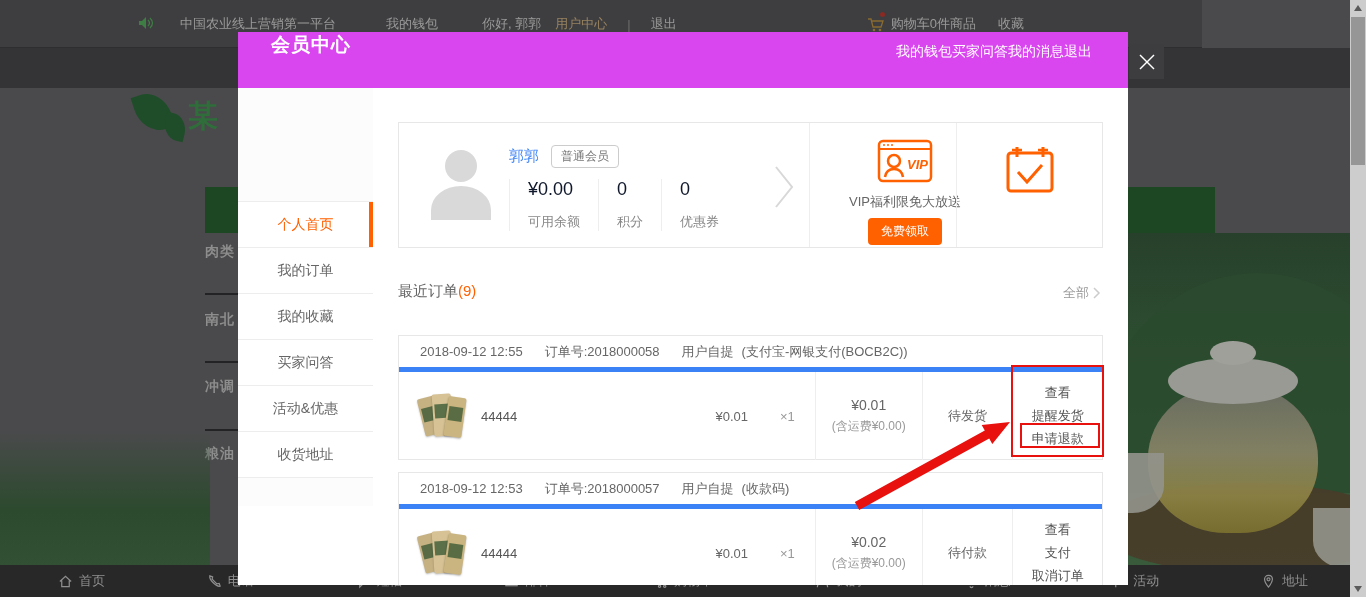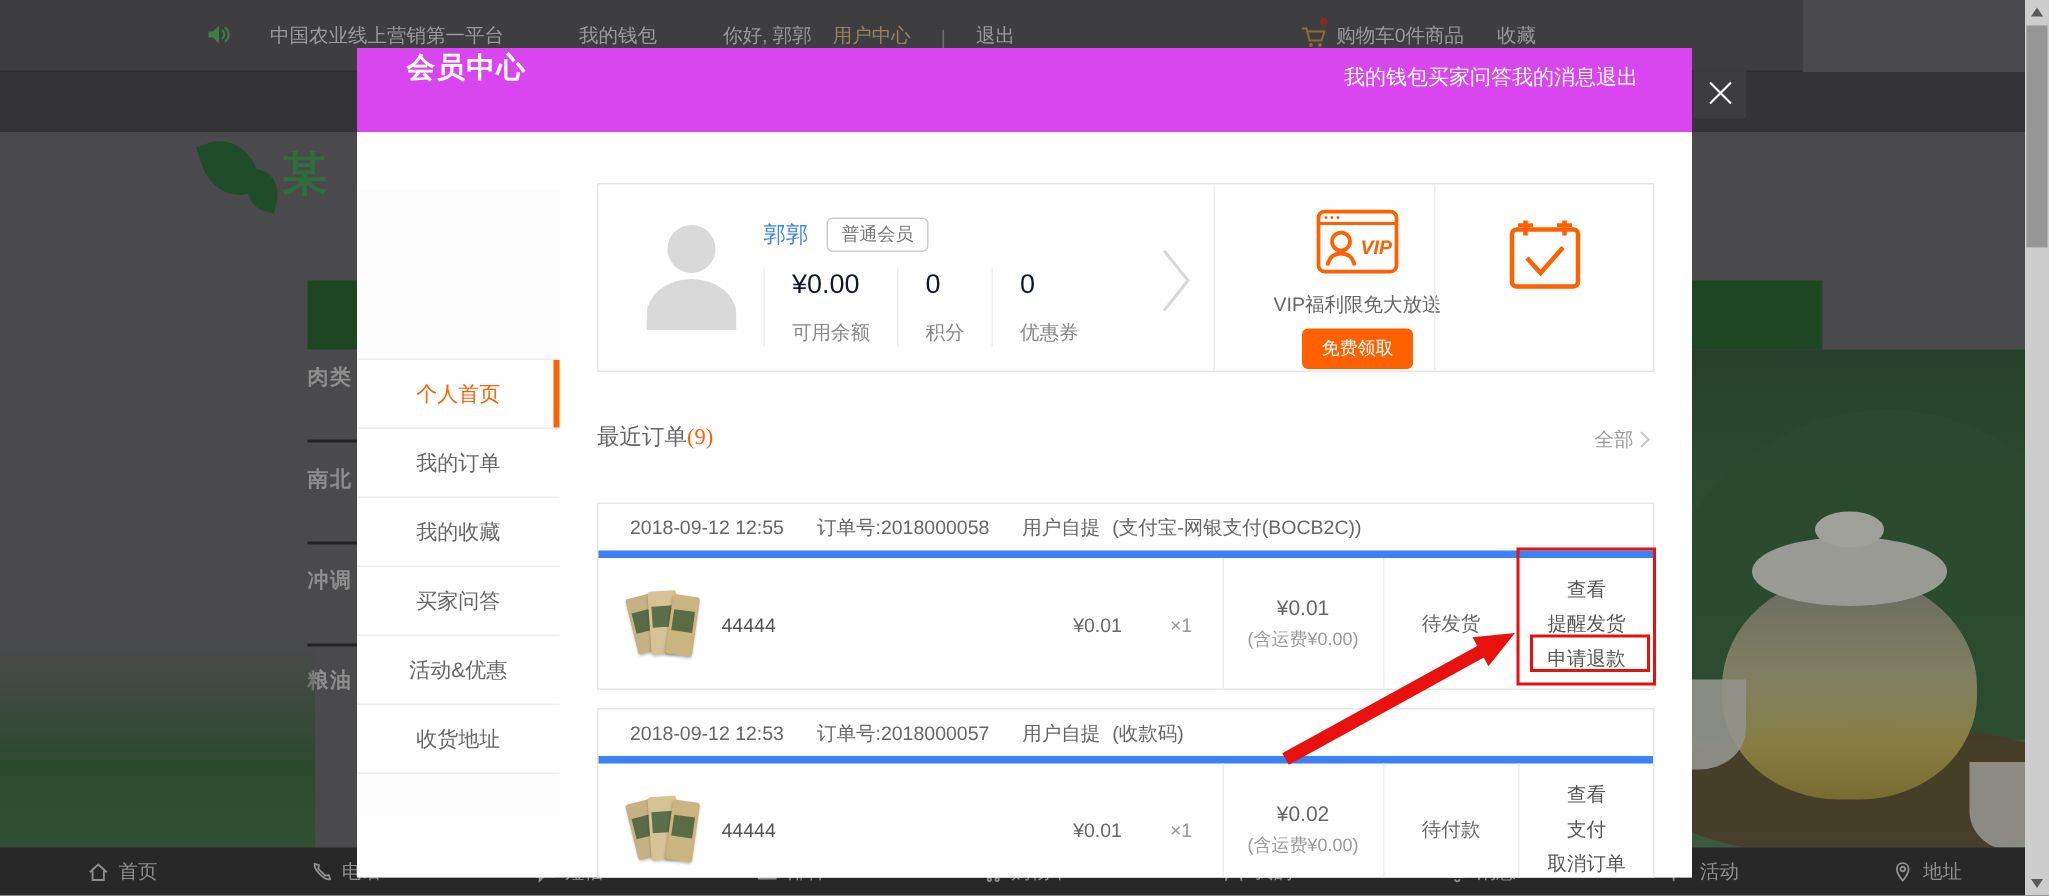--- a/index.html
+++ b/index.html
@@ -34,21 +34,21 @@
 
   
   #modal { position:absolute; left:238px; top:32px; width:890px; height:553px; z-index:20; background:#fff; overflow:hidden; }
   .m-header { position:absolute; left:0; top:0; width:890px; height:56px; background:#d946ef; display:flex; align-items:flex-start; }
   .m-title { color:#fff; font-size:19px; font-weight:bold; margin-left:33px; letter-spacing:1px; }
   .m-nav { position:absolute; right:36px; top:0; height:40px; display:flex; align-items:center; }
   .m-nav a { color:#fff; font-size:14px; text-decoration:none; cursor:pointer; white-space:nowrap; }
   .m-close { position:absolute; left:1129px; top:44px; width:35px; height:35px; background:#3d3d3f; z-index:25; display:flex; align-items:center; justify-content:center; cursor:pointer; }
 
   .m-body { position:absolute; left:0; top:56px; width:890px; height:497px; background:#fff; }
-  .m-side { position:absolute; left:0; top:0; width:135px; height:418px; background:#fcfcfc;margin-top:38px; }
+  .m-side { position:absolute; left:0; top:0; width:135px; height:418px; background:#fcfcfc; }
   .side-list { position:absolute; left:0; top:113px; width:135px; border-top:1px solid #ededed; }
   .side-item { position:relative; height:46px; display:flex; align-items:center; justify-content:center; font-size:14px; color:#666; border-bottom:1px solid #ededed; cursor:pointer; background:#fff; }
   .side-item.active { color:#ff6000; }
   .side-item.active::after { content:""; position:absolute; right:0; top:0; width:4px; height:100%; background:#ff6000; }
 
   .m-main { position:absolute; left:135px; top:0; width:755px; height:497px; }
   .card { position:absolute; left:25px; width:705px; border:1px solid #e7e7e7; background:#fff; }
 
   
   #profileCard { top:34px; height:126px; display:flex; }
@@ -65,21 +65,21 @@
   .stat .v { color:#0f172a; font-size:18px; }
   .stat .l { color:#888; font-size:13px; }
   .p-chev { position:absolute; right:14px; top:40px; }
   .p-vip { width:147px; border-left:1px solid #eee; display:flex; flex-direction:column; align-items:center; padding-top:16px;padding-left:44px; }
   .vip-cap { font-size:13px; color:#666; margin:6px 0 7px; white-space:nowrap; }
   .vip-btn { background:#ff6000; color:#fff; font-size:12px; border:none; border-radius:4px; padding:5px 13px; cursor:pointer; }
   .p-cal { width:146px; border-left:1px solid #eee; display:flex; align-items:flex-start; justify-content:center; padding-top:22px; }
 
   
   .recent-hd { position:absolute; left:25px; top:194px; width:705px; height:24px; }
-  .recent-title { font-size:15px; color:#666;font-family:Liberation Serif, serif; }
+  .recent-title { font-size:15px; color:#666; }
   .recent-count { color:#ff6000; }
   .recent-all { position:absolute; right:2px; top:2px; font-size:13px; color:#999; cursor:pointer; display:flex; align-items:center; gap:4px; }
 
   .order-card { height:125px; }
   #order1 { top:247px; }
   #order2 { top:384px; }
   .o-head { height:36px; border-bottom:5px solid #3b82f6; display:flex; align-items:center; gap:22px; padding-left:21px; font-size:13px; color:#666; white-space:nowrap; }
   .o-head .pay { margin-left:-14px; }
   .o-body { display:flex; height:88px; }
   .o-prod { width:417px; position:relative; display:flex; align-items:center; }

